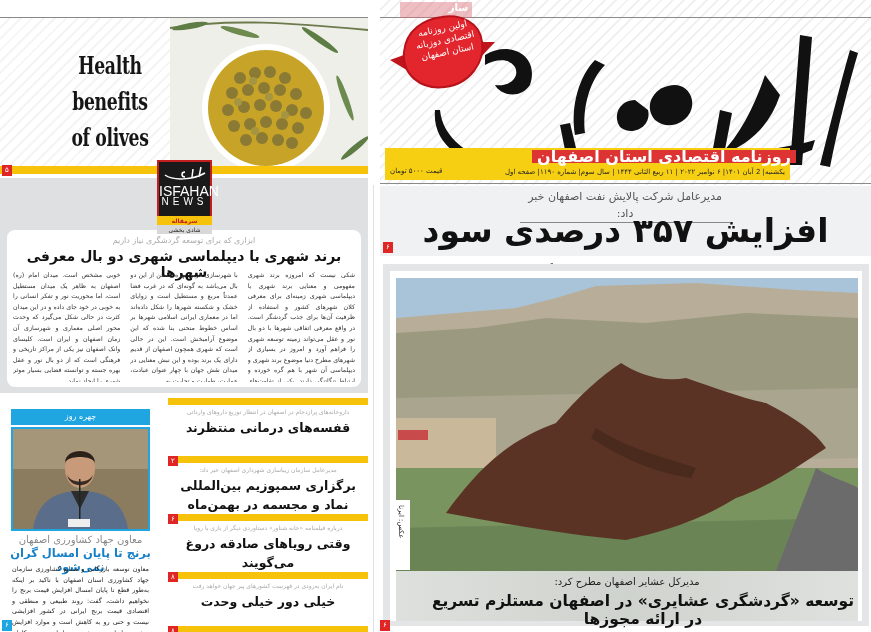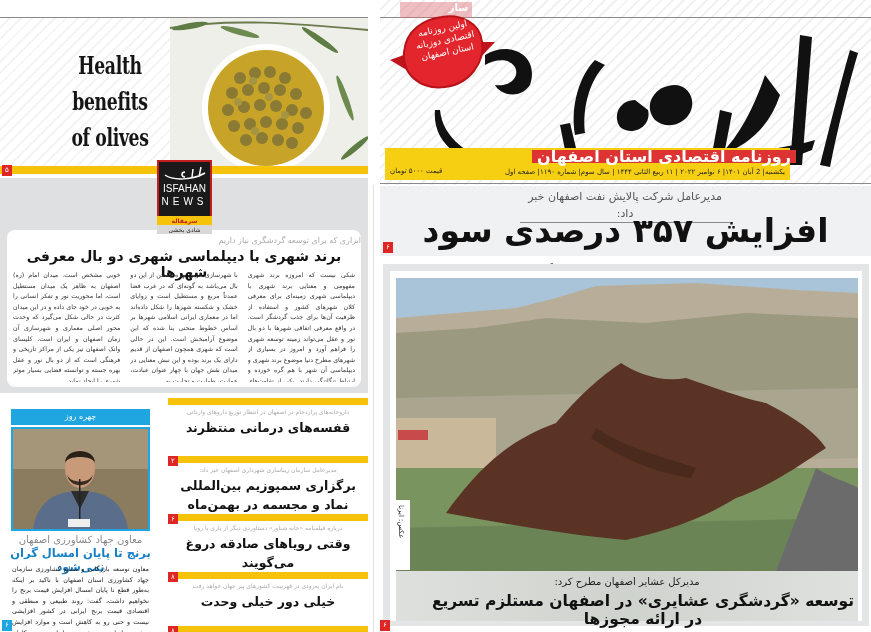--- a/index.html
+++ b/index.html
@@ -53,25 +53,25 @@
     font-family: "DejaVu Serif", serif; font-weight: bold; font-size: 24px; line-height: 36px; color: #151515;
     transform: scaleX(0.72); transform-origin: center; letter-spacing: -0.5px; }
   .olive-img { position: absolute; left: 170px; top: 0; width: 198px; height: 150px; overflow: hidden; background: #f2f2ee; }
   .yellow-rule-top { position: absolute; left: 0; top: 166px; width: 368px; height: 8px; background: #f7c20a; }
 
   
   .editorial { position: absolute; left: 0; top: 178px; width: 368px; height: 215px; background: #dfe0e1; }
   .editorial-card { position: absolute; left: 7px; top: 52px; width: 354px; height: 157px; background: #ffffff; border-radius: 8px; }
   .ed-logo { position: absolute; left: 157px; top: 160px; width: 55px; height: 72px; background: #1a1a1a; border: 2px solid #c41d1d; }
   .ed-logo .sig { position: absolute; left: 4px; top: 3px; width: 44px; height: 16px; }
-  .ed-logo .l1 { position: absolute; left: 0; top: 21px; width: 100%; text-align: center; color: #fff; font-family: "Liberation Sans", sans-serif; font-size: 10px; }
+  .ed-logo .l1 { position: absolute; left: 0; top: 21px; width: 100%; text-align: center; color: #fff; font-family: "Liberation Sans", sans-serif; font-size: 14px; }
   .ed-logo .l2 { position: absolute; left: 0; top: 34px; width: 100%; text-align: center; color: #fff; font-family: "Liberation Sans", sans-serif; font-size: 10px; letter-spacing: 4px; }
   .ed-sub { position: absolute; left: 157px; top: 216px; width: 55px; height: 9px; background: #f7c20a; font-size: 6px; text-align: center; line-height: 9px; color: #c41d1d; font-weight: bold; }
   .ed-author { position: absolute; left: 157px; top: 225px; width: 55px; height: 9px; background: #d8d8d8; font-size: 6px; text-align: center; line-height: 9px; color: #222; }
-  .ed-kicker { position: absolute; left: 0; top: 6px; width: 100%; font-size: 8px; color: #aaa; }
+  .ed-kicker { position: absolute; left: 0; top: 6px; width: 100%; text-align: center; font-size: 8px; color: #aaa; }
   .ed-title { position: absolute; left: 0; top: 18px; width: 100%; text-align: center; font-size: 14px; font-weight: bold; color: #111; }
   .ed-cols { position: absolute; left: 6px; top: 40px; width: 342px; height: 112px; display: flex; flex-direction: row-reverse; gap: 10px; }
   .ed-col { flex: 1; font-size: 6.3px; line-height: 10.6px; color: #333; text-align: justify; direction: rtl; overflow: hidden; }
 
   
   .face { position: absolute; left: 10px; top: 408px; width: 141px; height: 224px; background: #ffffff; }
   .face-head { position: absolute; left: 1px; top: 1px; width: 139px; height: 16px; background: #1fa6e0; color: #fff; font-size: 8px; text-align: center; line-height: 16px; }
   .face-photo { position: absolute; left: 1px; top: 19px; width: 139px; height: 104px; background: #1fa6e0; padding: 2px; }
   .face-photo-inner { width: 100%; height: 100%; overflow: hidden; background: #8a7a5e; }
   .face-role { position: absolute; left: 0; top: 126px; width: 100%; text-align: center; font-size: 10px; color: #888; }

